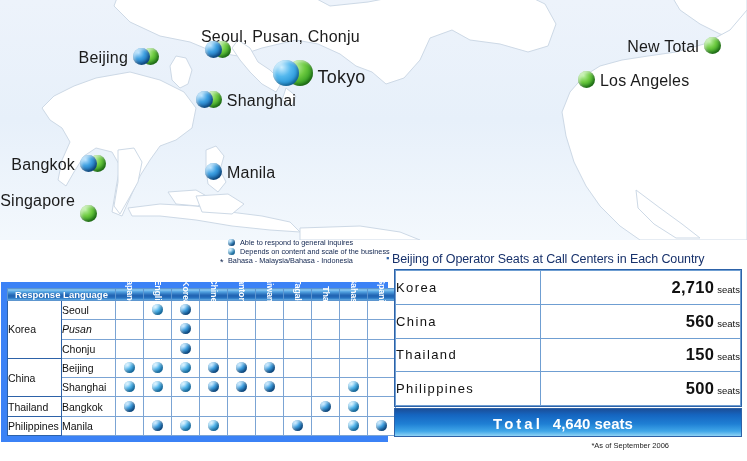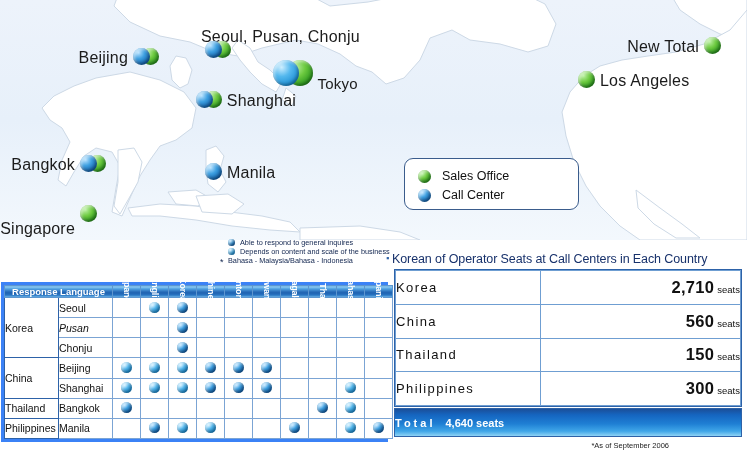--- a/index.html
+++ b/index.html
@@ -32,21 +32,21 @@
     background:radial-gradient(circle at 33% 28%, #b3e0ff 0%, #3d9fe0 36%, #1463ad 74%, #0b3f75 100%);
   }
   .ball.cyan {
     background:radial-gradient(circle at 33% 28%, #cdeeff 0%, #54b8ee 36%, #1e8fd4 74%, #0f5f97 100%);
   }
 
   .city-label {
     position:absolute; font-size:16px; color:#1b1b1b;
     white-space:nowrap; letter-spacing:.2px;
   }
-  .city-label.big { font-size:15px;margin-top:8px; }
+  .city-label.big { font-size:18px; }
 
   #map-legend {
     position:absolute; left:404px; top:158px; width:175px; height:52px;
     border:1px solid #3a5c8c; border-radius:9px; background:#ffffff;
   }
   #map-legend .lg-row {
     position:absolute; left:13px; font-size:12.5px; color:#101010; white-space:nowrap;
   }
   #map-legend .lg-row .ball { left:0; top:1px; width:13px; height:13px; }
   #map-legend .lg-row span.t { position:absolute; left:24px; top:0; }
@@ -65,21 +65,21 @@
     position:absolute; font-size:7.3px; color:#10244e; white-space:nowrap;
   }
   #dot-legend .dl .ball { left:0; top:1px; width:7px; height:7px; }
   #dot-legend .dl span.t { position:absolute; left:12px; top:0; }
   #dot-legend .note { position:absolute; left:0; top:18px; font-size:7.3px; color:#10244e; white-space:nowrap;}
   #dot-legend .note .ast { position:absolute; left:-8px; top:1px; font-size:9px;}
 
   
   #lang-table {
     position:absolute; left:1px; top:44px; width:387px; height:160px;
-    border:3px solid #3b82f6; background:#ffffff;
+    border:6px solid #3b82f6; background:#ffffff;
   }
   table.lt { border-collapse:collapse; width:100%; height:100%; table-layout:fixed; }
   table.lt td, table.lt th { border:1px solid #7ba4d4; padding:0; }
   .hdr-cell {
     background:linear-gradient(180deg,#9fd2f2 0%, #56a9e6 18%, #1d5fae 55%, #2a77c4 80%, #7cc2ef 100%);
     color:#ffffff; font-size:9.5px; font-weight:bold;
     text-align:center; vertical-align:middle;
     border-color:#5d96cf !important;
   }
   .hdr-cell.vert { position:relative; }
@@ -108,22 +108,22 @@
   table.st { border-collapse:collapse; width:100%; height:100%; table-layout:fixed; }
   table.st td { border:1px solid #6f9ed2; padding:0; }
   .st-name { font-size:13px; color:#111; padding-left:12px; letter-spacing:1.4px; }
   .st-val { text-align:right; padding-right:10px; white-space:nowrap; }
   .st-val b { font-size:16.5px; font-weight:bold; color:#111; letter-spacing:.3px;}
   .st-val i { font-style:normal; font-size:9.5px; color:#111; margin-left:3px;}
   #total-bar {
     position:absolute; left:394px; top:170px; width:348px; height:29px;
     background:linear-gradient(180deg,#1b4f99 0%, #1565c0 22%, #1f7fd4 55%, #3fa6e8 82%, #8fd3f5 100%);
     border:1px solid #2d62a8;
-    color:#fff; text-align:left; line-height:29px; padding-right:10px;
-    font-size:11px; font-weight:bold; white-space:nowrap;
+    color:#fff; text-align:center; line-height:29px; padding-right:10px;
+    font-size:15px; font-weight:bold; white-space:nowrap;
   }
   #total-bar .tl { letter-spacing:3px; margin-right:10px; }
   #footnote {
     position:absolute; right:6px; top:203px;
     font-size:7.5px; color:#222; white-space:nowrap;
   }
 </style>
 </head>
 <body>
 
@@ -188,37 +188,27 @@
       <div class="city-label big" style="left: 317.52px; top: 67px;">Tokyo</div>
       <div class="ball blue" style="position: absolute; width: 17px; height: 17px; left: 196px; top: 91px; z-index: 10;"></div>
       <div class="ball green" style="position: absolute; width: 17px; height: 17px; left: 204.84px; top: 91px; z-index: 9;"></div>
       <div class="city-label" style="left: 226.84px; top: 92px;">Shanghai</div>
       <div class="ball blue" style="position: absolute; width: 17px; height: 17px; left: 80px; top: 155px; z-index: 10;"></div>
       <div class="ball green" style="position: absolute; width: 17px; height: 17px; left: 88.84px; top: 155px; z-index: 9;"></div>
       <div class="city-label" style="right: 672px; top: 156px;">Bangkok</div>
       <div class="ball blue" style="position: absolute; width: 17px; height: 17px; left: 205px; top: 163px; z-index: 10;"></div>
       <div class="city-label" style="left: 227px; top: 164px;">Manila</div>
       <div class="ball green" style="position: absolute; width: 17px; height: 17px; left: 80px; top: 205px; z-index: 10;"></div>
-      <div class="city-label" style="right: 672px; top: 220px;">Singapore</div>
+      <div class="city-label" style="right: 672px; top: 192px;">Singapore</div>
       <div class="ball green" style="position: absolute; width: 17px; height: 17px; left: 578px; top: 71px; z-index: 10;"></div>
       <div class="city-label" style="left: 600px; top: 72px;">Los Angeles</div>
       <div class="ball green" style="position: absolute; width: 17px; height: 17px; left: 704px; top: 37px; z-index: 10;"></div>
       <div class="city-label" style="right: 48px; top: 38px;">New Total</div>
     </div>
 
-  <div id="map-legend">
-    <div class="lg-row" style="top:10px;">
-      <span class="ball green"></span>
-      <span class="t">Sales Office</span>
-    </div>
-    <div class="lg-row" style="top:29px;">
-      <span class="ball blue"></span>
-      <span class="t">Call Center</span>
-    </div>
-  </div>
 </div>
 
 <div id="bottom">
 
   <div id="dot-legend">
     <div class="dl" style="top:0px;">
       <span class="ball blue"></span>
       <span class="t">Able to respond to general inquires</span>
     </div>
     <div class="dl" style="top:9px;">
@@ -364,41 +354,41 @@
             <td class="dot-cell"></td>
             <td class="dot-cell"><span class="ball cyan"></span></td>
             <td class="dot-cell"><span class="ball blue"></span></td>
           </tr>
         </tbody>
     </table>
   </div>
 
   <div class="sec-title" id="seats-title">
     <span class="lead">▪</span>
-    <span>Korean of Operator Seats at Call Centers in Each Country</span>
+    <span>Beijing of Operator Seats at Call Centers in Each Country</span>
   </div>
 
   <div id="seats-table">
     <table class="st">
         <tbody id="seats-body">
           <tr>
             <td class="st-name" style="width: 42%;">Korea</td>
             <td class="st-val"><b>2,710</b><i>seats</i></td>
           </tr>
           <tr>
             <td class="st-name" style="width: 42%;">China</td>
             <td class="st-val"><b>560</b><i>seats</i></td>
           </tr>
           <tr>
             <td class="st-name" style="width: 42%;">Thailand</td>
             <td class="st-val"><b>150</b><i>seats</i></td>
           </tr>
           <tr>
             <td class="st-name" style="width: 42%;">Philippines</td>
-            <td class="st-val"><b>300</b><i>seats</i></td>
+            <td class="st-val"><b>500</b><i>seats</i></td>
           </tr>
         </tbody>
       </table>
   </div>
 
   <div id="total-bar">
     <span class="tl">Total</span><span>4,640 seats</span>
   </div>
 
   <div id="footnote">*As of September 2006</div>

